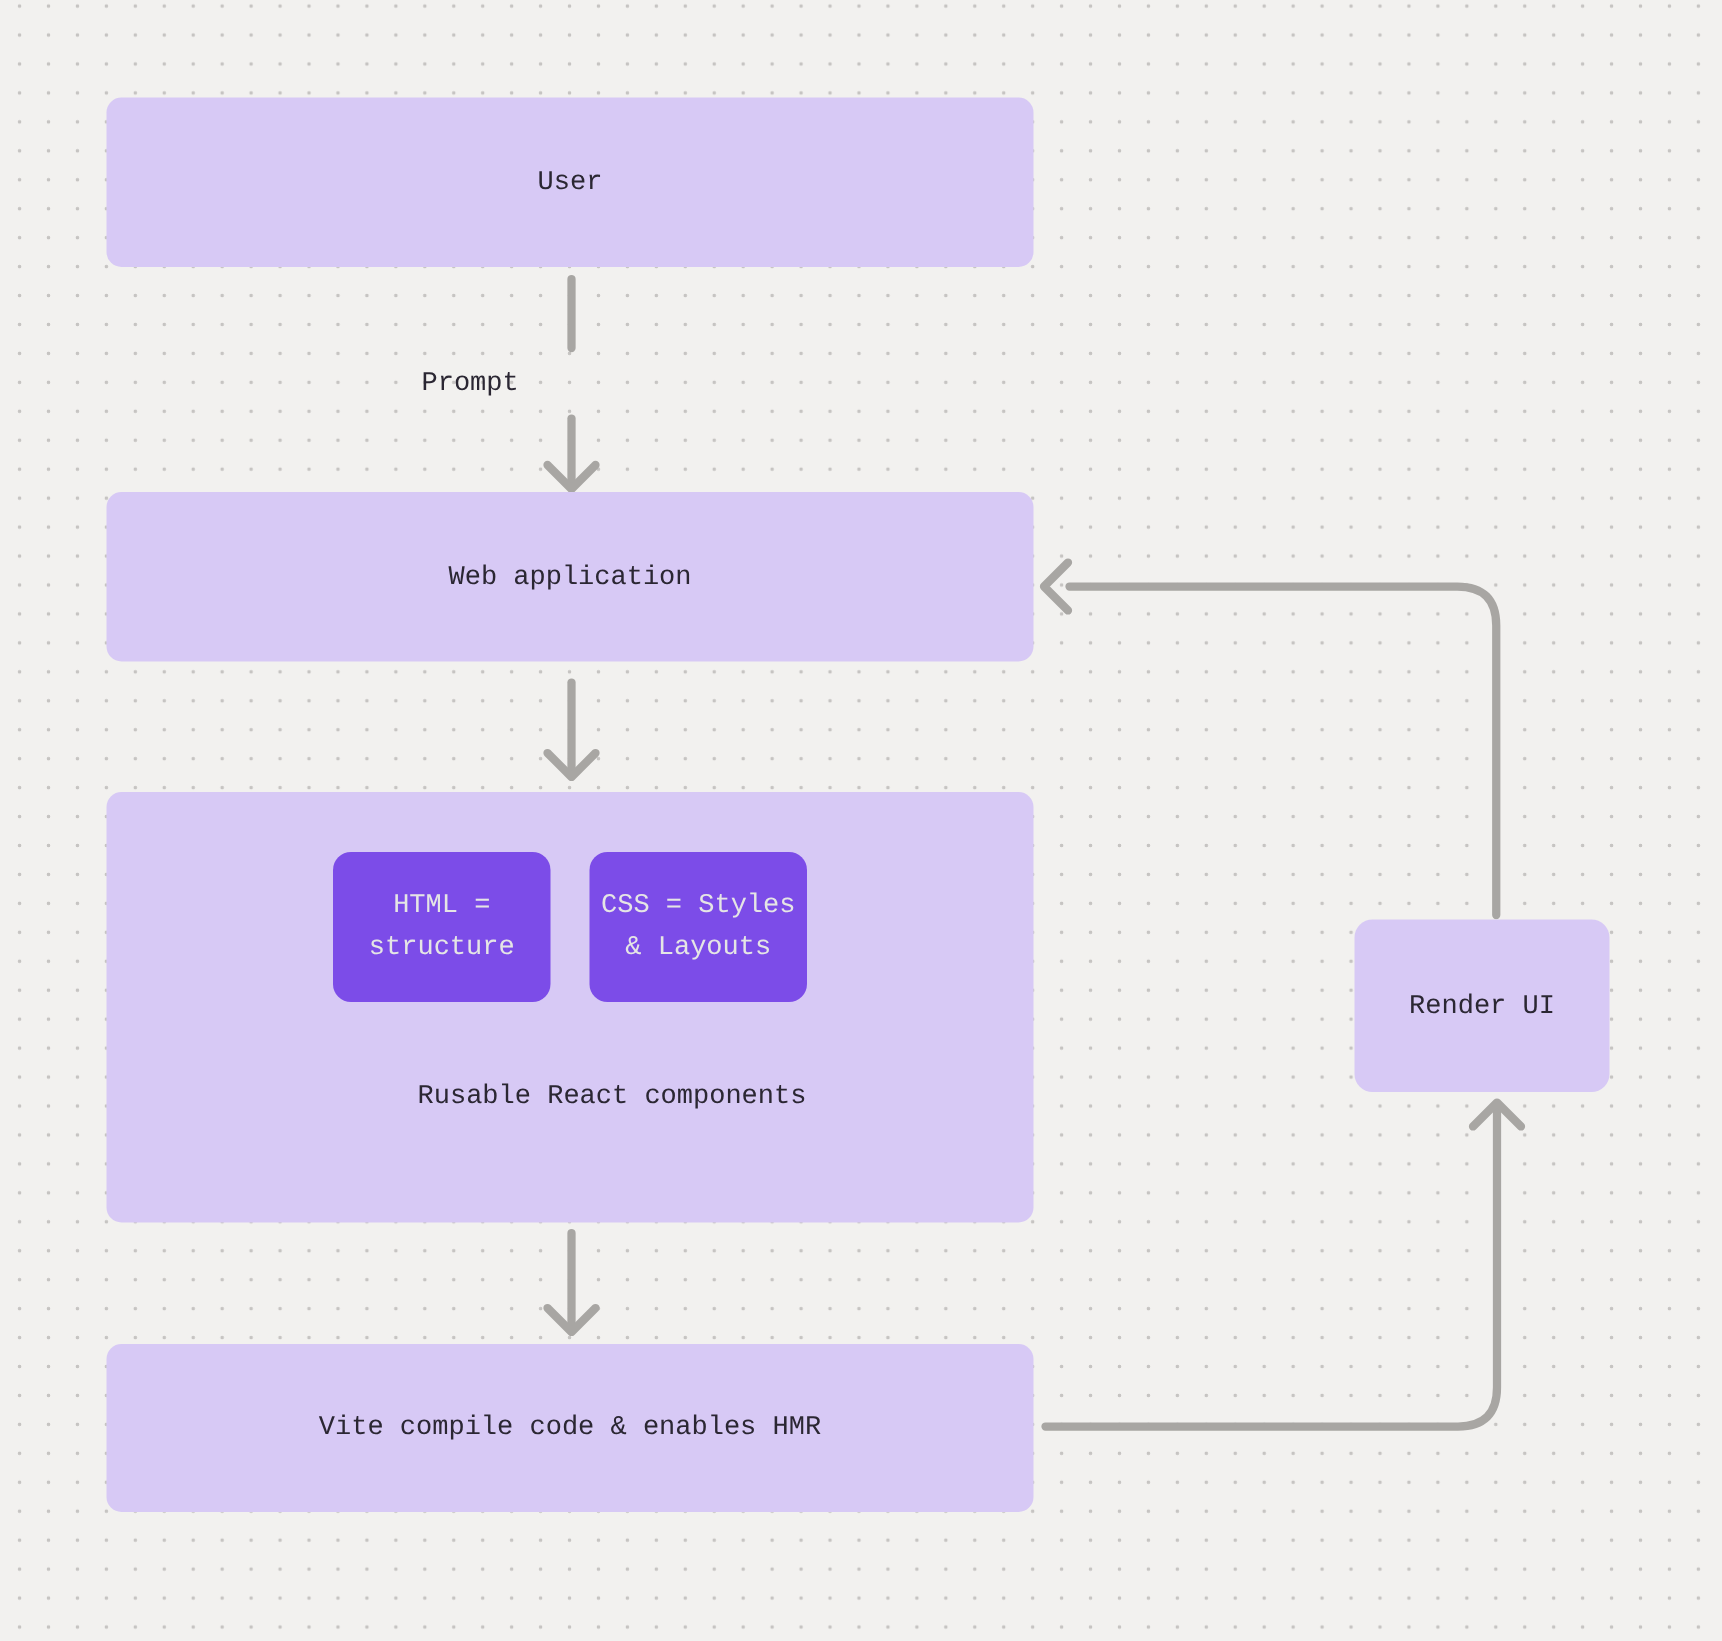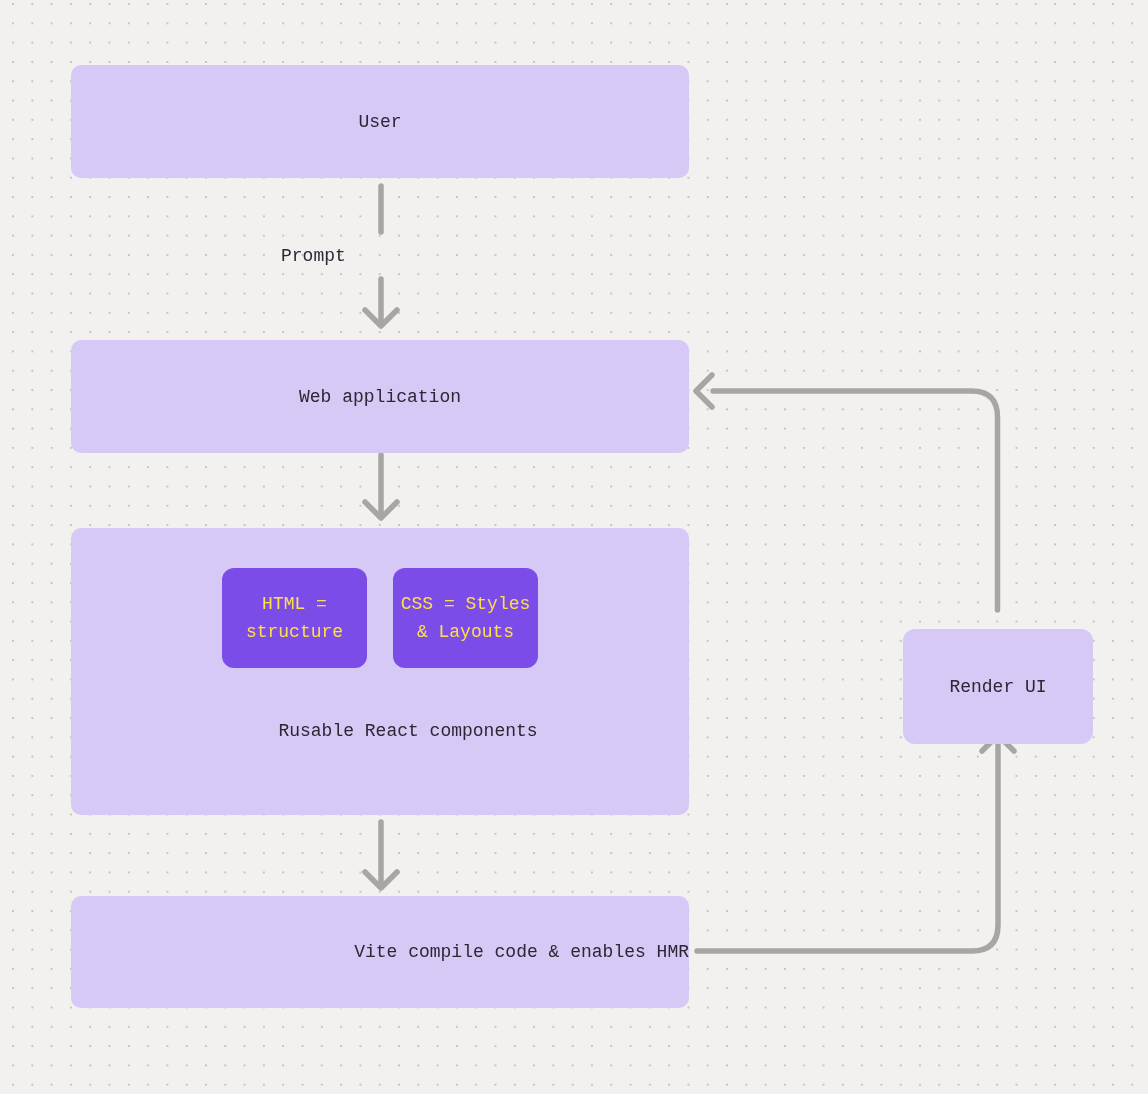--- a/index.html
+++ b/index.html
@@ -32,42 +32,42 @@
     border-radius: 10px;
     display: flex;
     align-items: center;
     justify-content: center;
     color: #2b2733;
     font-size: 18px;
     line-height: 24px;
     text-align: center;
   }
   .node-user          { left: 71px;  top: 65px;  width: 618px; height: 113px; }
-  .node-webapp        { left: 71px;  top: 340px; width: 618px; height: 113px; }
+  .node-webapp        { left: 71px;  top: 328px; width: 618px; height: 113px; }
   .node-container     { left: 71px;  top: 528px; width: 618px; height: 287px; display: block; }
-  .node-vite          { left: 71px;  top: 896px; width: 618px; height: 112px; justify-content: flex-end; }
-  .node-render-ui     { left: 903px; top: 613px; width: 190px; height: 115px; border-radius: 12px; margin-top: 16px; }
+  .node-vite          { left: 71px;  top: 896px; width: 618px; height: 112px; }
+  .node-render-ui     { left: 903px; top: 613px; width: 170px; height: 115px; border-radius: 12px; }
 
   .chip-row {
     position: absolute;
     left: 0; top: 40px;
     width: 100%;
     display: flex;
     justify-content: center;
     gap: 26px;
   }
   .chip {
     width: 145px;
     height: 100px;
     background: #7c4ce8;
     border-radius: 12px;
     display: flex;
     align-items: center;
     justify-content: center;
-    color: #fde047;
+    color: #e5e5e5;
     font-size: 18px;
     line-height: 28px;
     text-align: center;
     white-space: pre-line;
   }
   .container-caption {
     position: absolute;
     left: 0; top: 192px;
     width: 100%;
     text-align: center;

